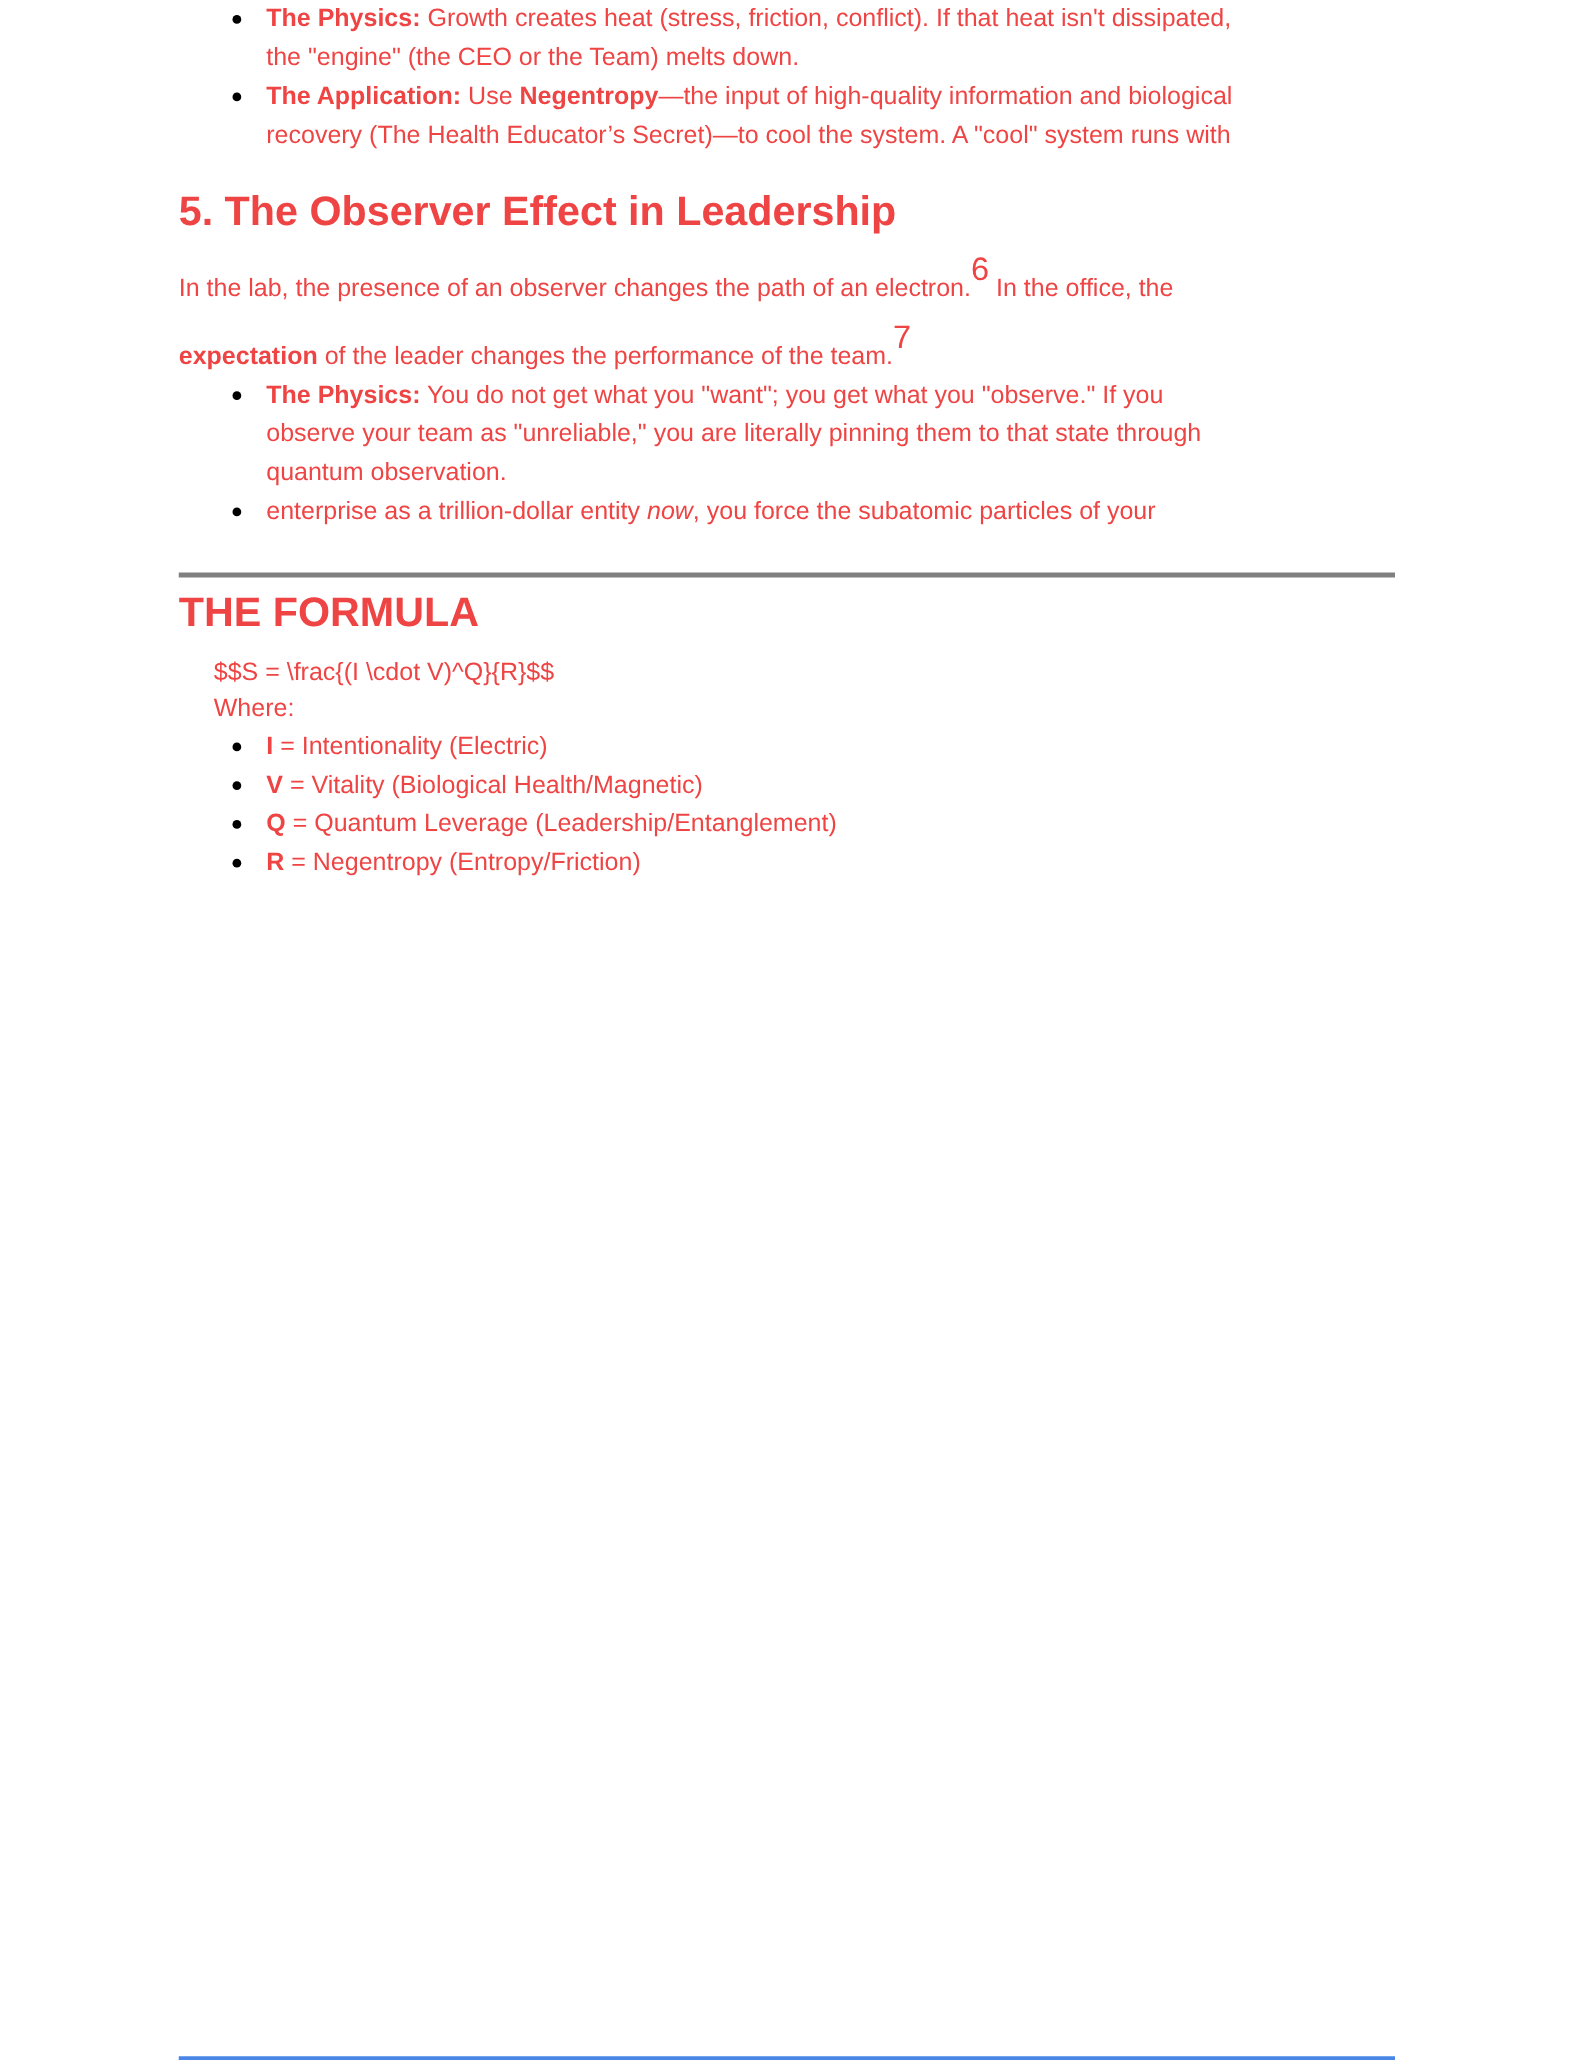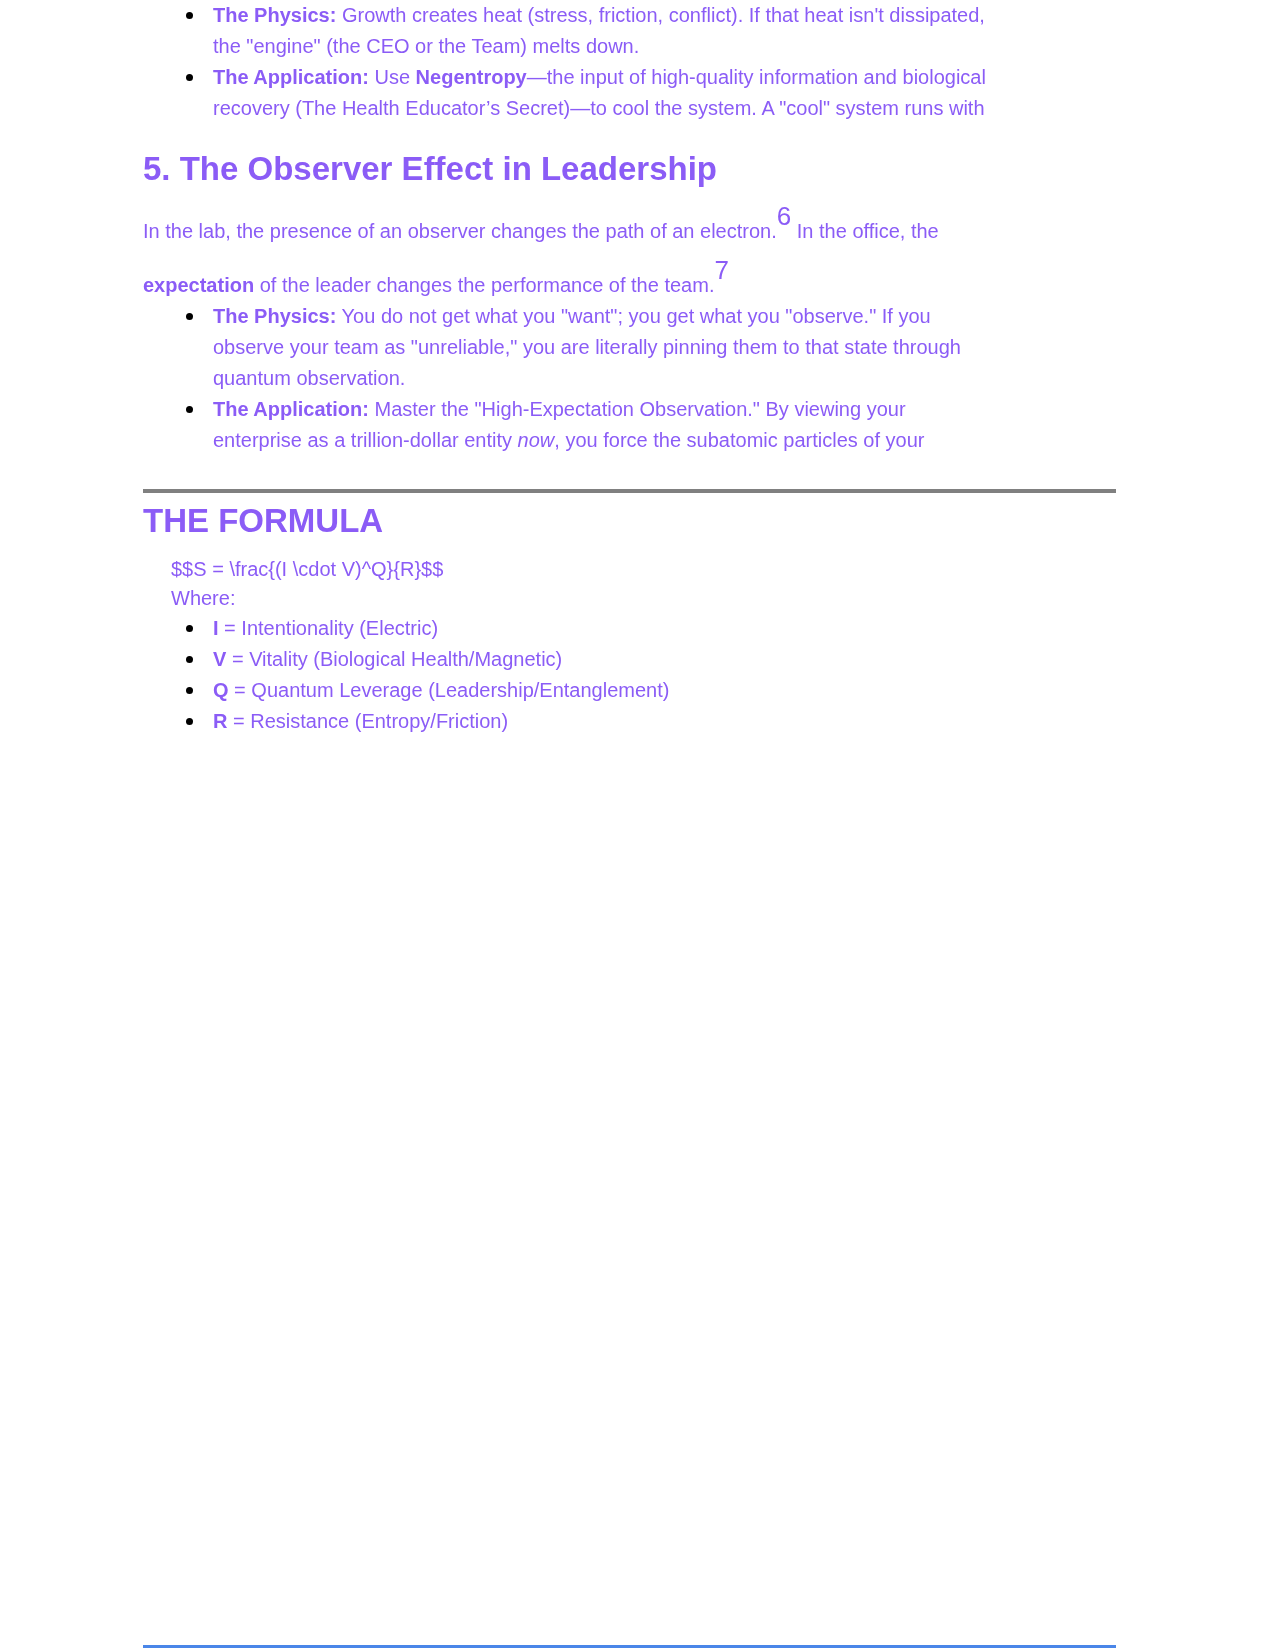--- a/index.html
+++ b/index.html
@@ -23,21 +23,21 @@
   .mt-list2 { margin-top:35px; }
   .hrule { margin-top:33px; height:4px; width:973px; }
   .h-formula { margin-top:11px; }
   .formula-block { margin-top:17px; line-height:29px;margin-left:28px; }
   .mt-list3 { margin-top:26px; }
   .bottom-rule { position:absolute; left:143px; top:1645px; width:973px; height:3px; }
 </style>
 </head>
 <body>
 
-<div class="page" style="background: rgb(255, 255, 255); color: #8b5cf6;">
+<div class="page" style="background: rgb(255, 255, 255); color: #ef4444;">
   <div class="content">
 
     <ul class="blist mt-list1">
       <li>
         <span class="bullet"></span>
         <div class="line"><span class="b">The Physics:</span><span> Growth creates heat (stress, friction, conflict). If that heat isn't dissipated,</span></div>
         <div class="line"><span>the "engine" (the CEO or the Team) melts down.</span></div>
       </li>
       <li>
         <span class="bullet"></span>
@@ -55,21 +55,20 @@
 
     <ul class="blist mt-list2">
       <li>
         <span class="bullet"></span>
         <div class="line"><span class="b">The Physics:</span><span> You do not get what you "want"; you get what you "observe." If you</span></div>
         <div class="line"><span>observe your team as "unreliable," you are literally pinning them to that state through</span></div>
         <div class="line"><span>quantum observation.</span></div>
       </li>
       <li>
         <span class="bullet"></span>
-        <div class="line"><span class="b">The Application:</span><span> Master the "High-Expectation Observation." By viewing your</span></div>
         <div class="line"><span>enterprise as a trillion-dollar entity </span><span class="i">now</span><span>, you force the subatomic particles of your</span></div>
       </li>
     </ul>
 
     <div class="hrule" style="background: rgb(128, 128, 128);"></div>
 
     <div class="h2 h-formula">THE FORMULA</div>
 
     <div class="formula-block">
       <div>$$S = \frac{(I \cdot V)^Q}{R}$$</div>
@@ -84,20 +83,20 @@
       <li>
         <span class="bullet"></span>
         <div class="line"><span class="b">V</span><span> = Vitality (Biological Health/Magnetic)</span></div>
       </li>
       <li>
         <span class="bullet"></span>
         <div class="line"><span class="b">Q</span><span> = Quantum Leverage (Leadership/Entanglement)</span></div>
       </li>
       <li>
         <span class="bullet"></span>
-        <div class="line"><span class="b">R</span><span> = Resistance (Entropy/Friction)</span></div>
+        <div class="line"><span class="b">R</span><span> = Negentropy (Entropy/Friction)</span></div>
       </li>
     </ul>
 
   </div>
 
   <div class="bottom-rule" style="background: rgb(74, 134, 232);"></div>
 </div>
 
 </body></html>

